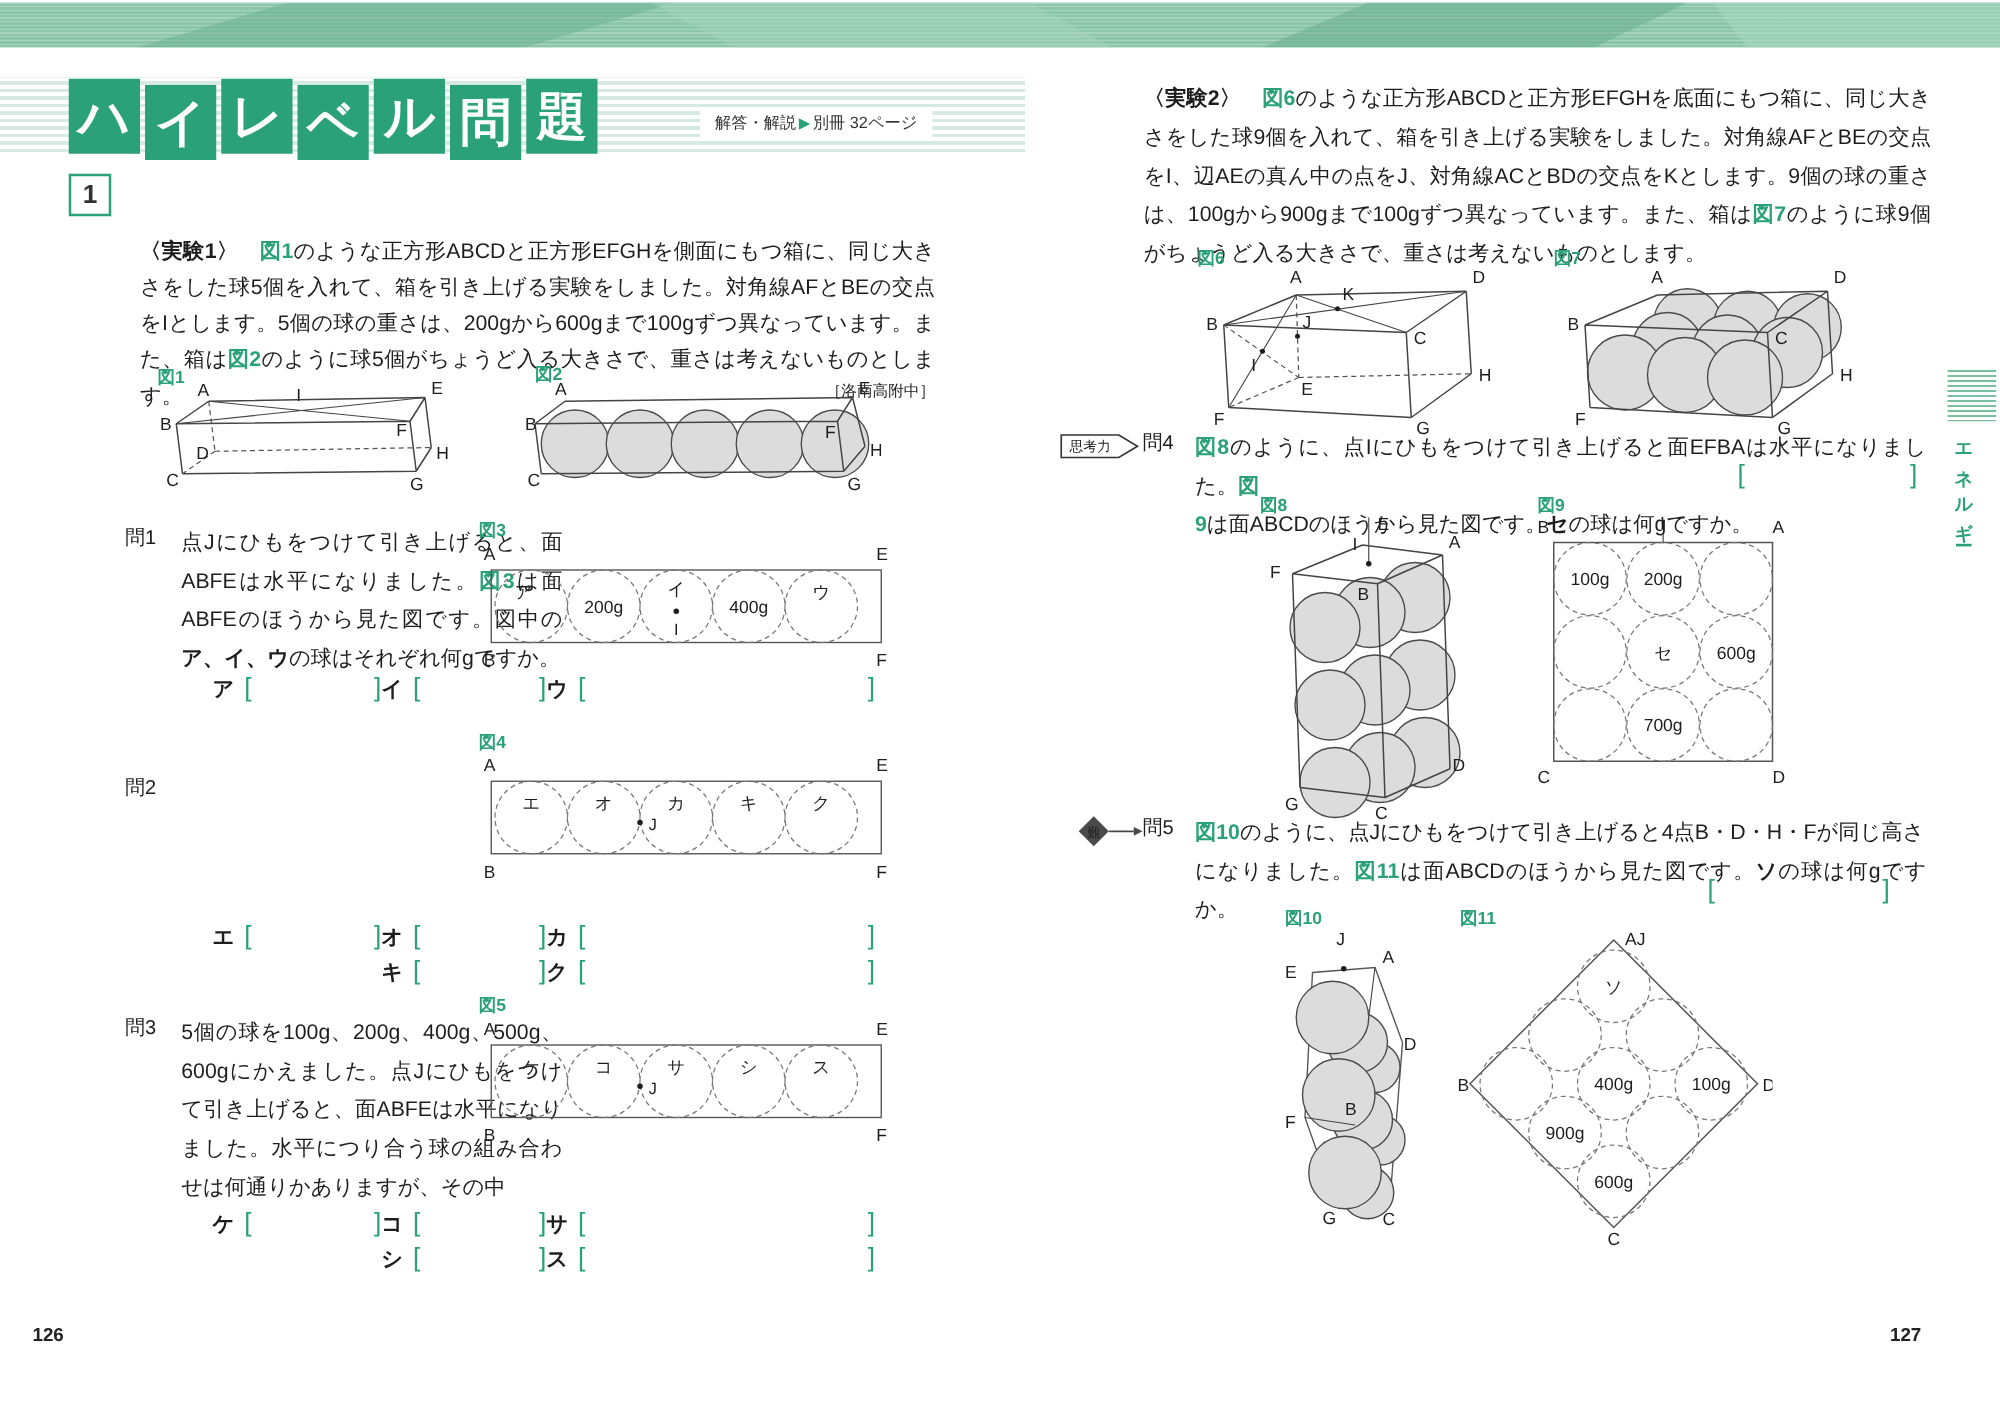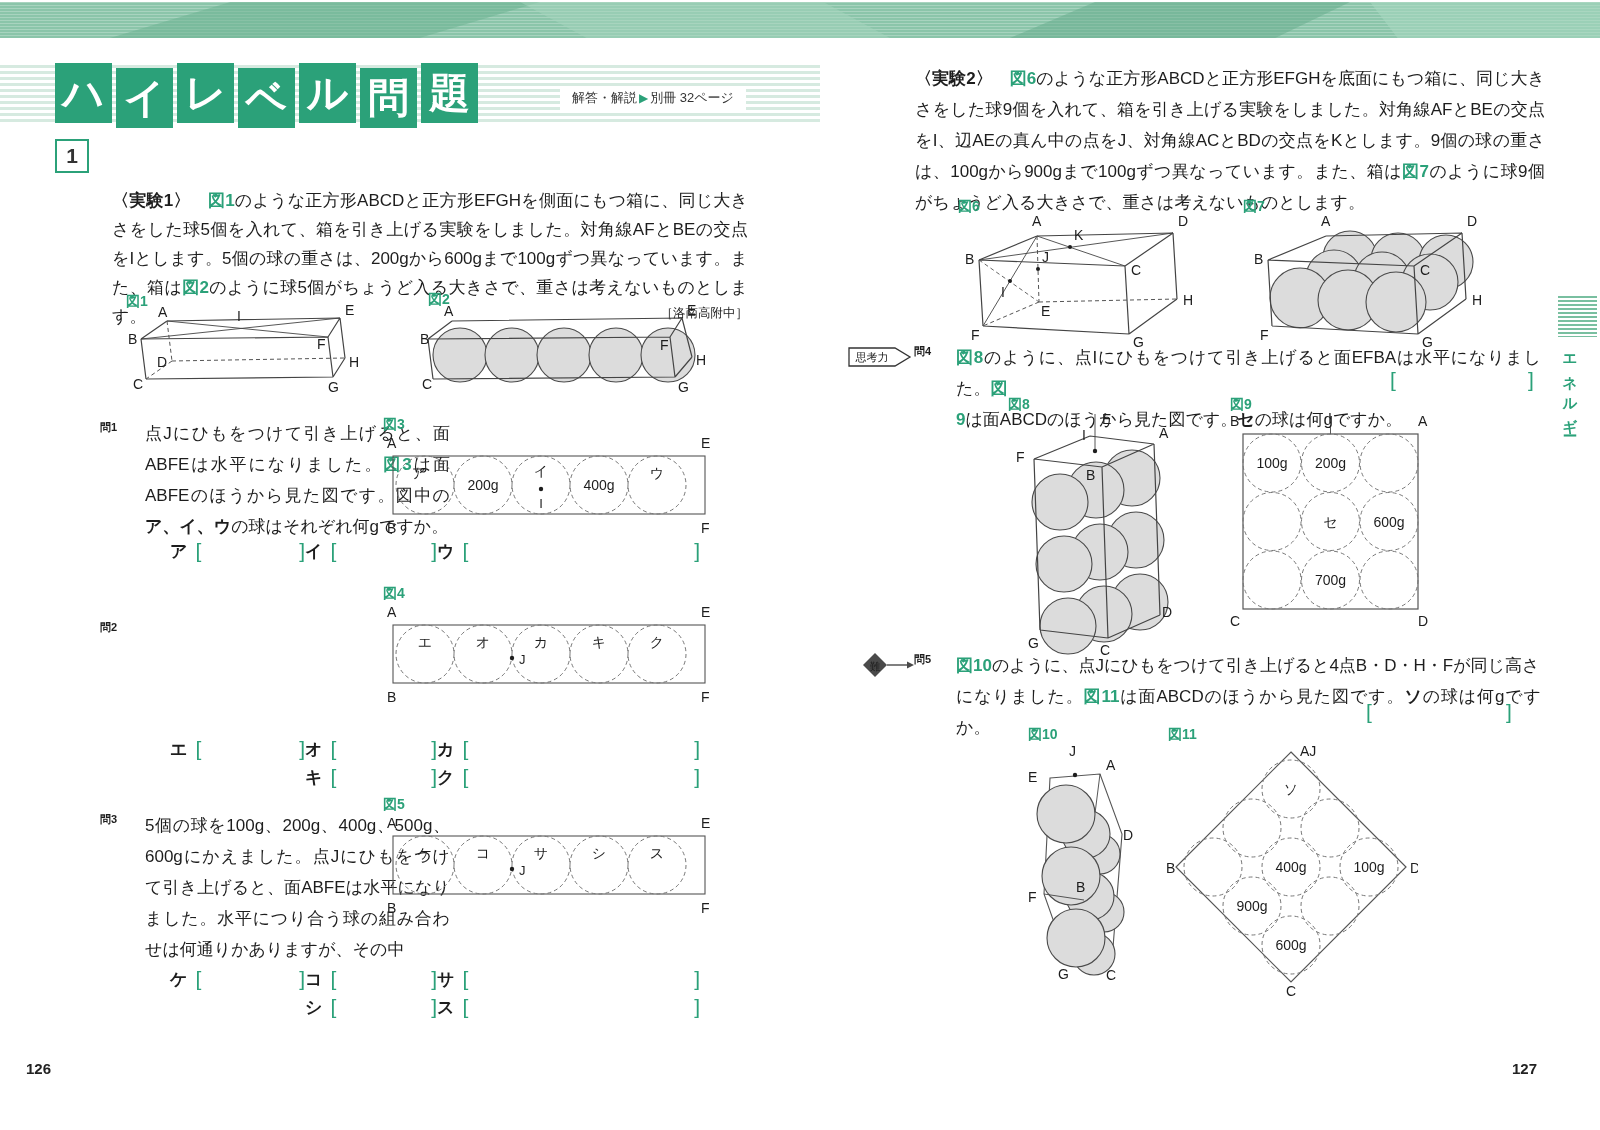--- a/index.html
+++ b/index.html
@@ -26,21 +26,21 @@
     display:flex; align-items:center; gap:2px; white-space:nowrap; }
   .guide .arrow{ color:var(--accent); font-size:12px; }
   
   .numbox{ position:absolute; left:55px; top:139px; width:34px; height:34px; border:2px solid var(--accent);
     font-size:21px; font-weight:bold; color:#333; display:flex; align-items:center; justify-content:center; }
   
   .jp{ font-size:17px; line-height:29px; color:var(--ink); text-align:justify; }
   .lh31{ line-height:31px; }
   .green{ color:var(--accent); }
   .bold{ font-weight:bold; }
-  .qnum{ position:absolute; font-size:11px; font-weight:bold; }
+  .qnum{ position:absolute; font-size:16px; font-weight:normal; }
   .figlabel{ position:absolute; font-size:14px; font-weight:bold; color:var(--accent); }
   .src{ position:absolute; right:0; bottom:3px; font-size:12.5px; background:#fff; padding-left:6px;margin-left:32px; }
   
   .ans-row{ position:absolute; display:flex; }
   .ans-cell{ display:flex; align-items:flex-start; }
   .w1{ width:135px; } .w2{ width:132px; } .w3{ width:263px; }
   .ans-label{ font-weight:bold; font-size:17px; margin-right:8px; line-height:24px; }
   .bk{ color:var(--accent); font-size:21px; line-height:22px; font-weight:500; }
   .fill{ flex:1; }
   .bkabs{ position:absolute; color:var(--accent); font-size:21px; font-weight:500; }

